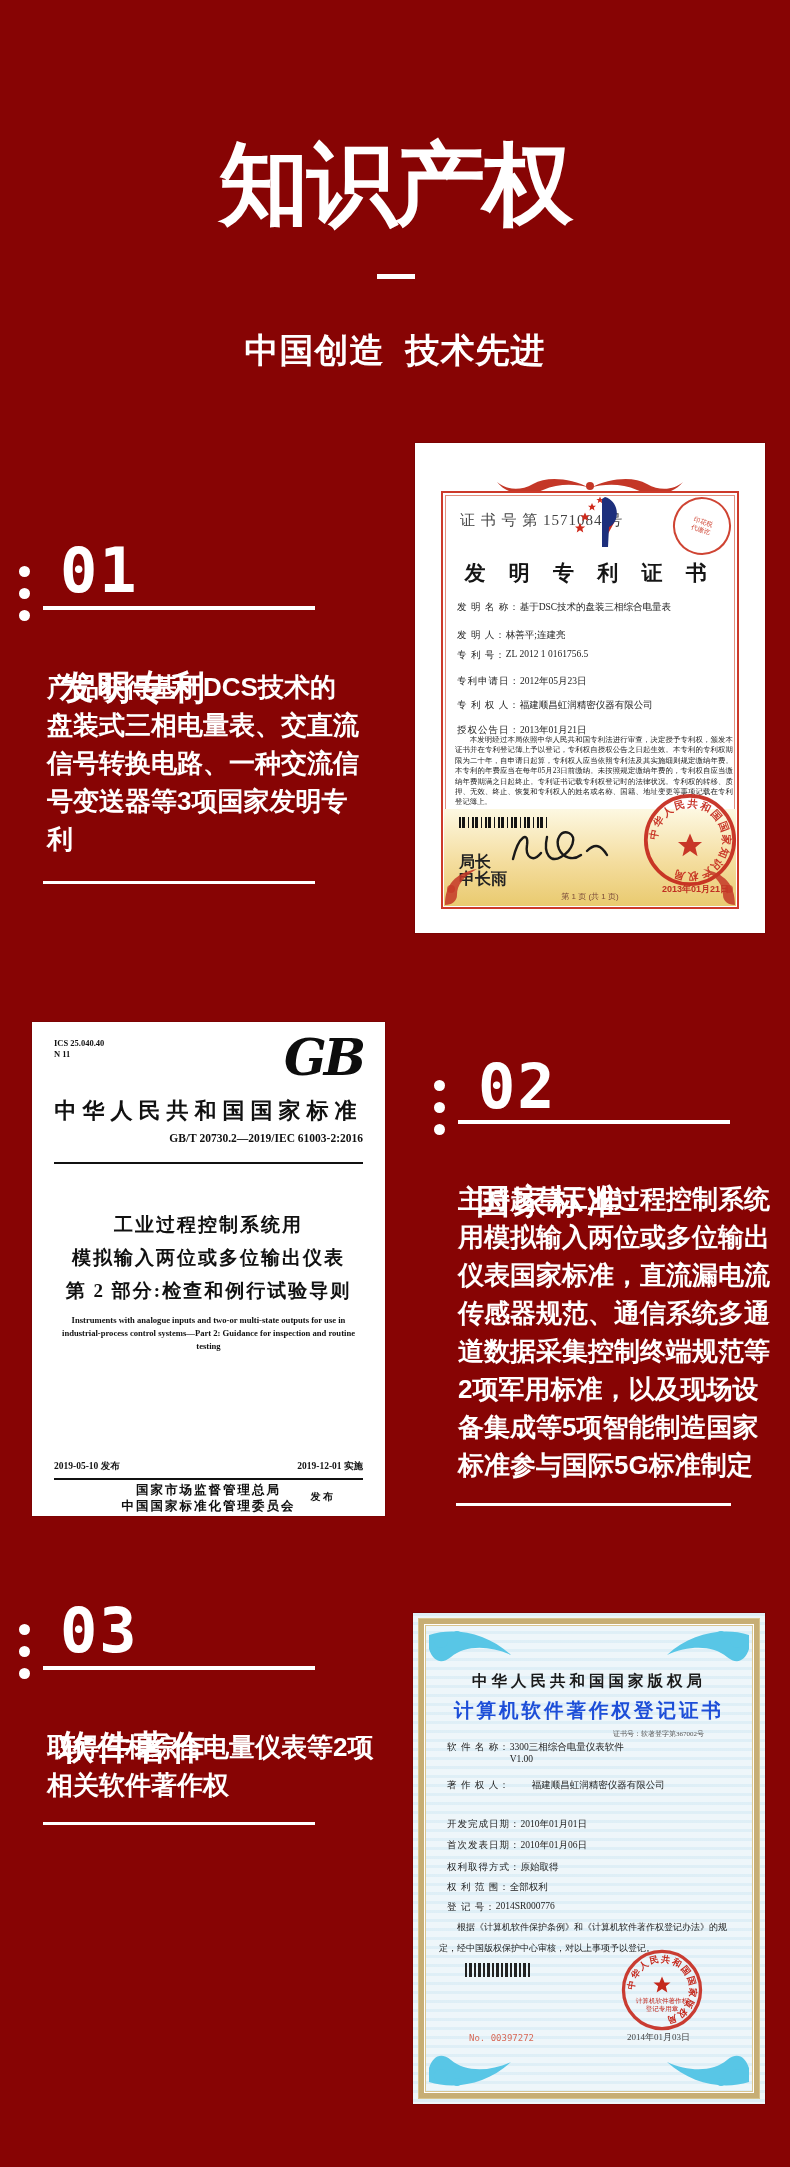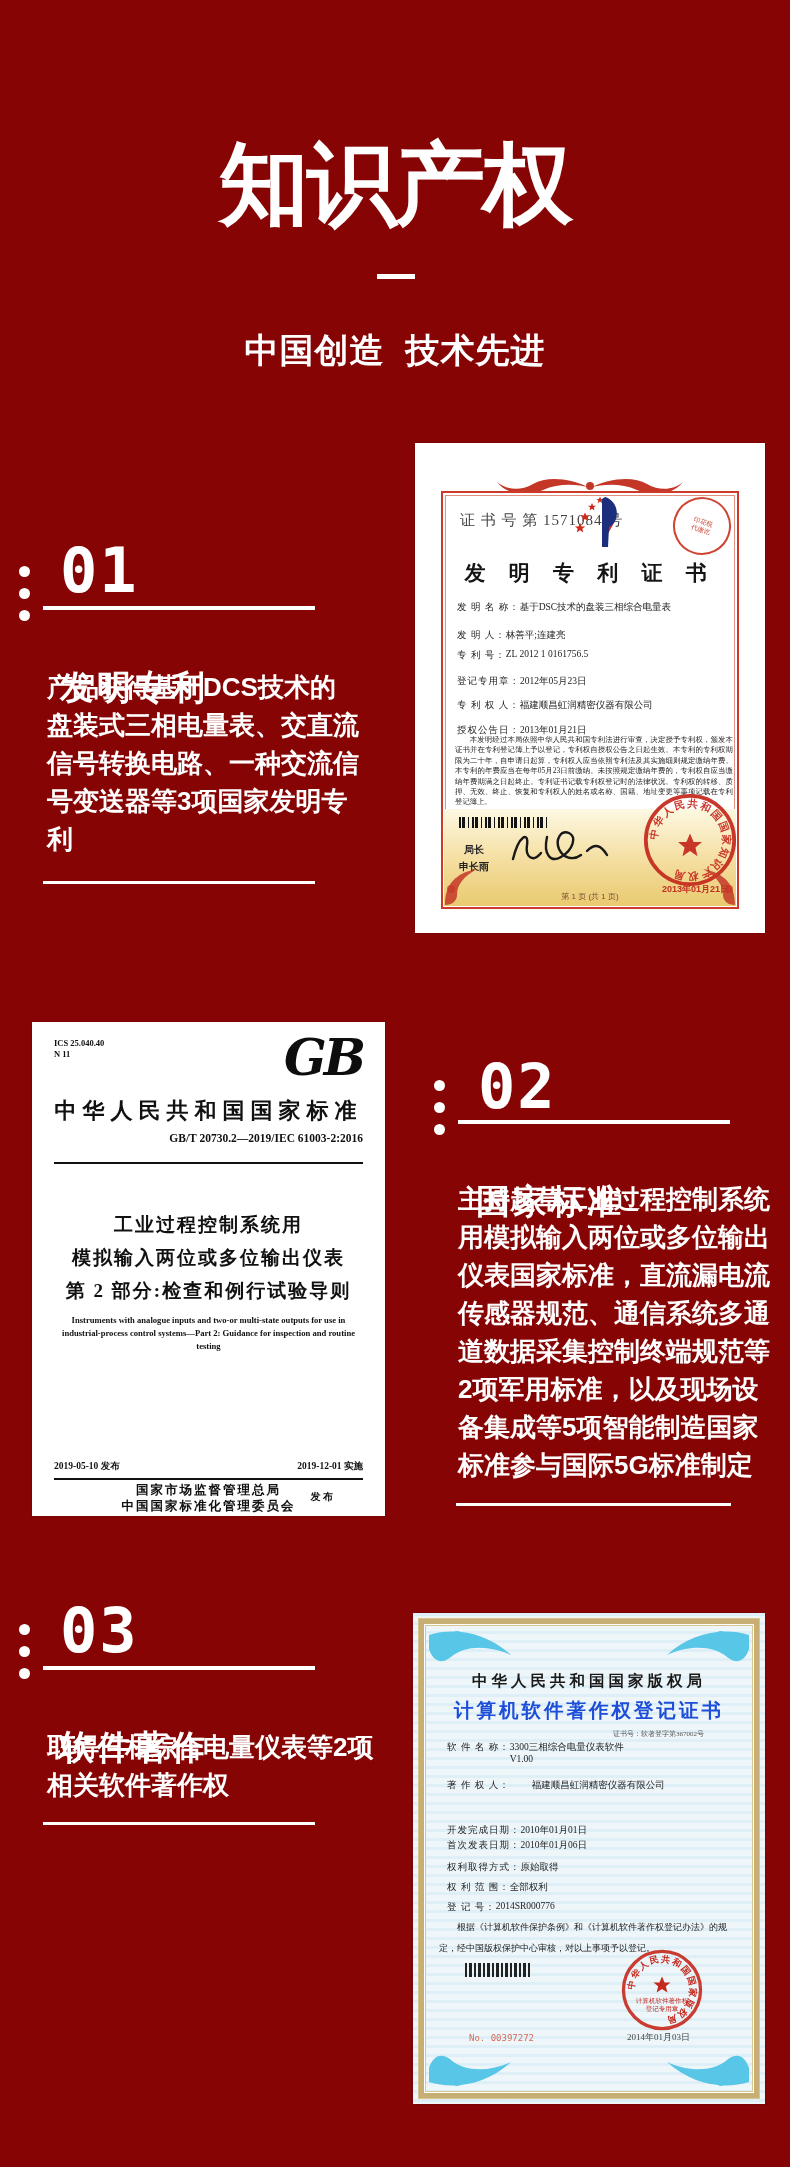--- a/index.html
+++ b/index.html
@@ -42,22 +42,22 @@
   .cp-field{position:absolute;left:42px;right:30px;display:flex;font-size:9.5px;color:#222;
     font-family:"Liberation Serif",serif;}
   .cp-field .lbl{white-space:nowrap;letter-spacing:1px;}
   .cp-para{position:absolute;left:40px;right:32px;top:292px;font-size:7.4px;line-height:10.4px;
     text-align:justify;color:#222;font-family:"Liberation Serif",serif;text-indent:2em;}
   .cp-gold{position:absolute;left:29px;right:29px;top:366px;bottom:27px;
     background:linear-gradient(180deg,#fdf8e2 0%,#f4dd9e 55%,#e9c želez96f 100%);
     background:linear-gradient(180deg,#fdf8e2 0%,#f4dd9e 55%,#e9ca6f 100%);}
   .cp-barcode{position:absolute;left:44px;top:374px;width:90px;height:11px;
     background:repeating-linear-gradient(90deg,#141414 0 2px,transparent 2px 3px,#141414 3px 6px,transparent 6px 9px,#141414 9px 10px,transparent 10px 13px);}
-  .cp-chief{position:absolute;left:44px;top:398px;font-size:10px;font-weight:bold;color:#222;
-    line-height:17px;font-family:"Liberation Serif",serif;text-align:center;}
+  .cp-chief{position:absolute;left:44px;top:410px;font-size:16px;font-weight:bold;color:#222;
+    line-height:17px;font-family:"Liberation Serif",serif;}
   .cp-sign{position:absolute;left:92px;top:382px;}
   .cp-seal-big{position:absolute;right:28px;top:350px;width:94px;height:94px;opacity:.92;}
   .cp-seal-date{position:absolute;right:36px;top:440px;color:#c03022;font-size:9px;font-weight:bold;}
   .cp-page{position:absolute;left:0;right:0;bottom:31px;text-align:center;font-size:8px;color:#7a4a3a;}
   .cp-corner{position:absolute;width:44px;height:44px;}
 
   
   .doc-gb{position:absolute;left:32px;top:1022px;width:353px;height:494px;background:#fff;color:#111;
     box-shadow:0 0 0 1px rgba(0,0,0,.08);}
   .gb-ics{position:absolute;left:22px;top:16px;font-size:8.5px;font-weight:bold;line-height:11px;
@@ -157,21 +157,21 @@
     </div>
     <div class="cp-field" style="top:186px;align-items:flex-end;">
       <span class="lbl">发  明  人：</span>
       <span>林善平;连建亮</span>
     </div>
     <div class="cp-field" style="top:206px;">
       <span class="lbl">专  利  号：</span>
       <span>ZL 2012 1 0161756.5</span>
     </div>
     <div class="cp-field" style="top:232px;">
-      <span class="lbl">登记专用章：</span>
+      <span class="lbl">专利申请日：</span>
       <span>2012年05月23日</span>
     </div>
     <div class="cp-field" style="top:256px;">
       <span class="lbl">专 利 权 人：</span>
       <span>福建顺昌虹润精密仪器有限公司</span>
     </div>
     <div class="cp-field" style="top:281px;">
       <span class="lbl">授权公告日：</span>
       <span>2013年01月21日</span>
     </div>
@@ -280,21 +280,21 @@
 
     <div class="cs-field" style="top:128px;">
       <span class="lbl">软 件 名 称：</span>
       <span class="pre">3300三相综合电量仪表软件
 V1.00</span>
     </div>
     <div class="cs-field" style="top:166px;gap:22px;">
       <span class="lbl">著 作 权 人：</span>
       <span>福建顺昌虹润精密仪器有限公司</span>
     </div>
-    <div class="cs-field" style="top:211px;align-items:flex-end;">
+    <div class="cs-field" style="top:205px;align-items:flex-end;">
       <span class="lbl">开发完成日期：</span>
       <span>2010年01月01日</span>
     </div>
     <div class="cs-field" style="top:226px;">
       <span class="lbl">首次发表日期：</span>
       <span>2010年01月06日</span>
     </div>
     <div class="cs-field" style="top:248px;">
       <span class="lbl">权利取得方式：</span>
       <span>原始取得</span>

